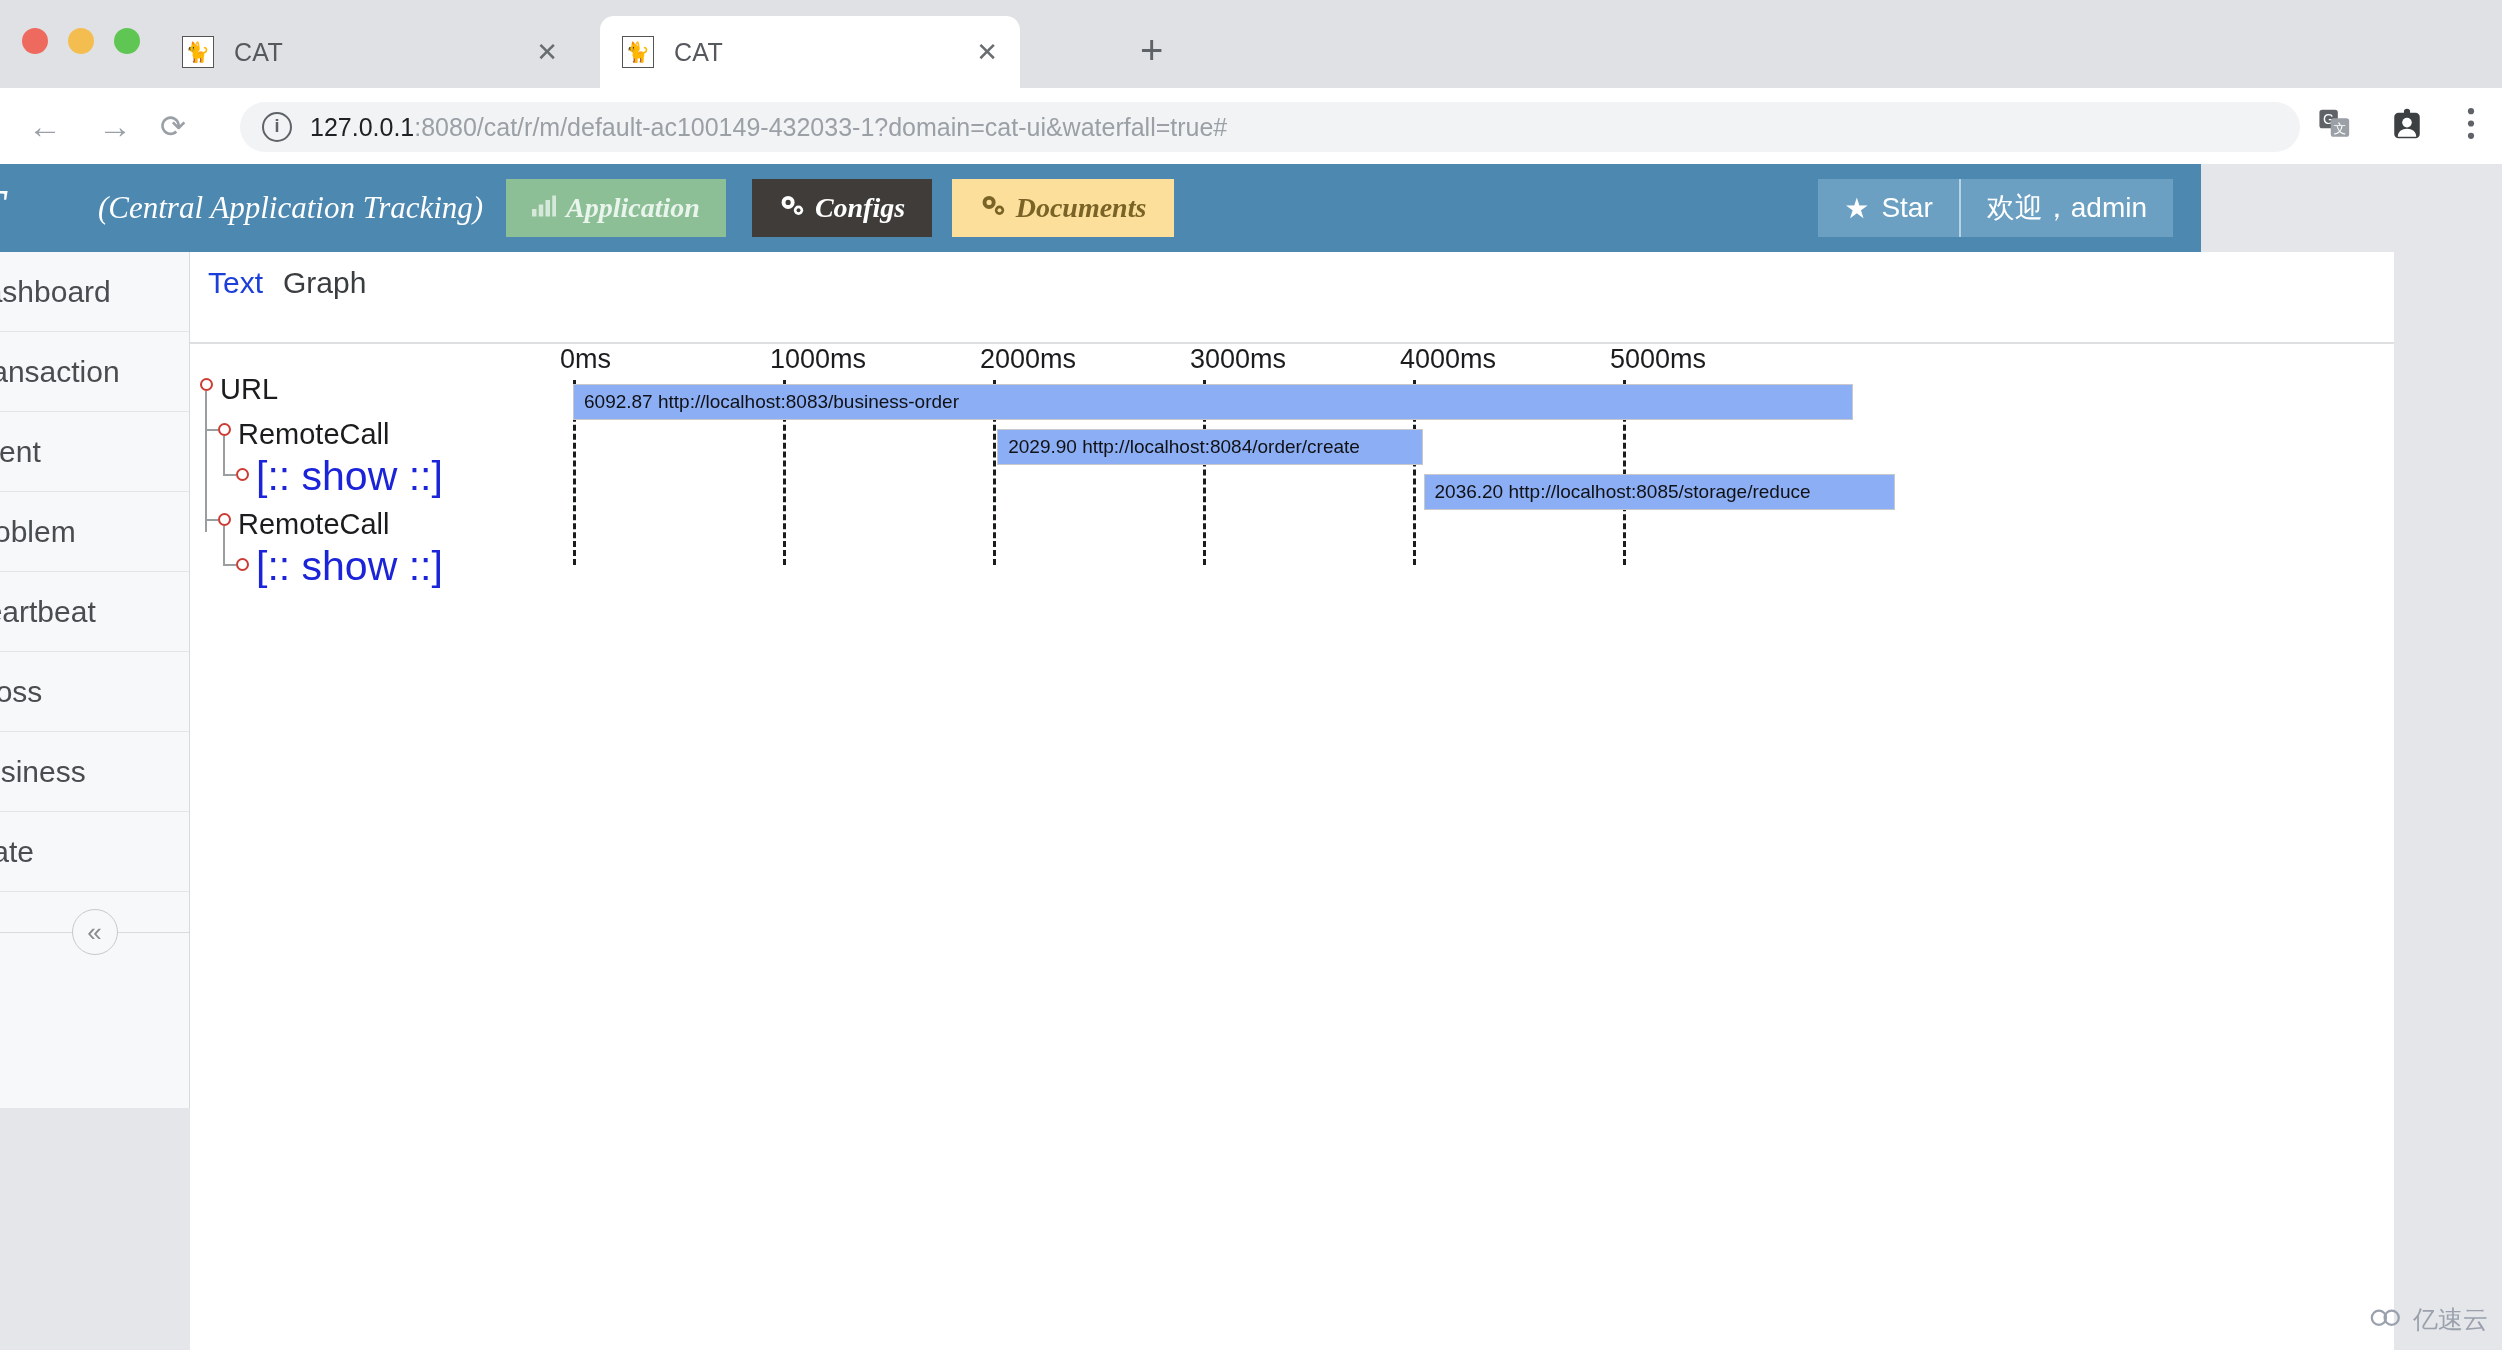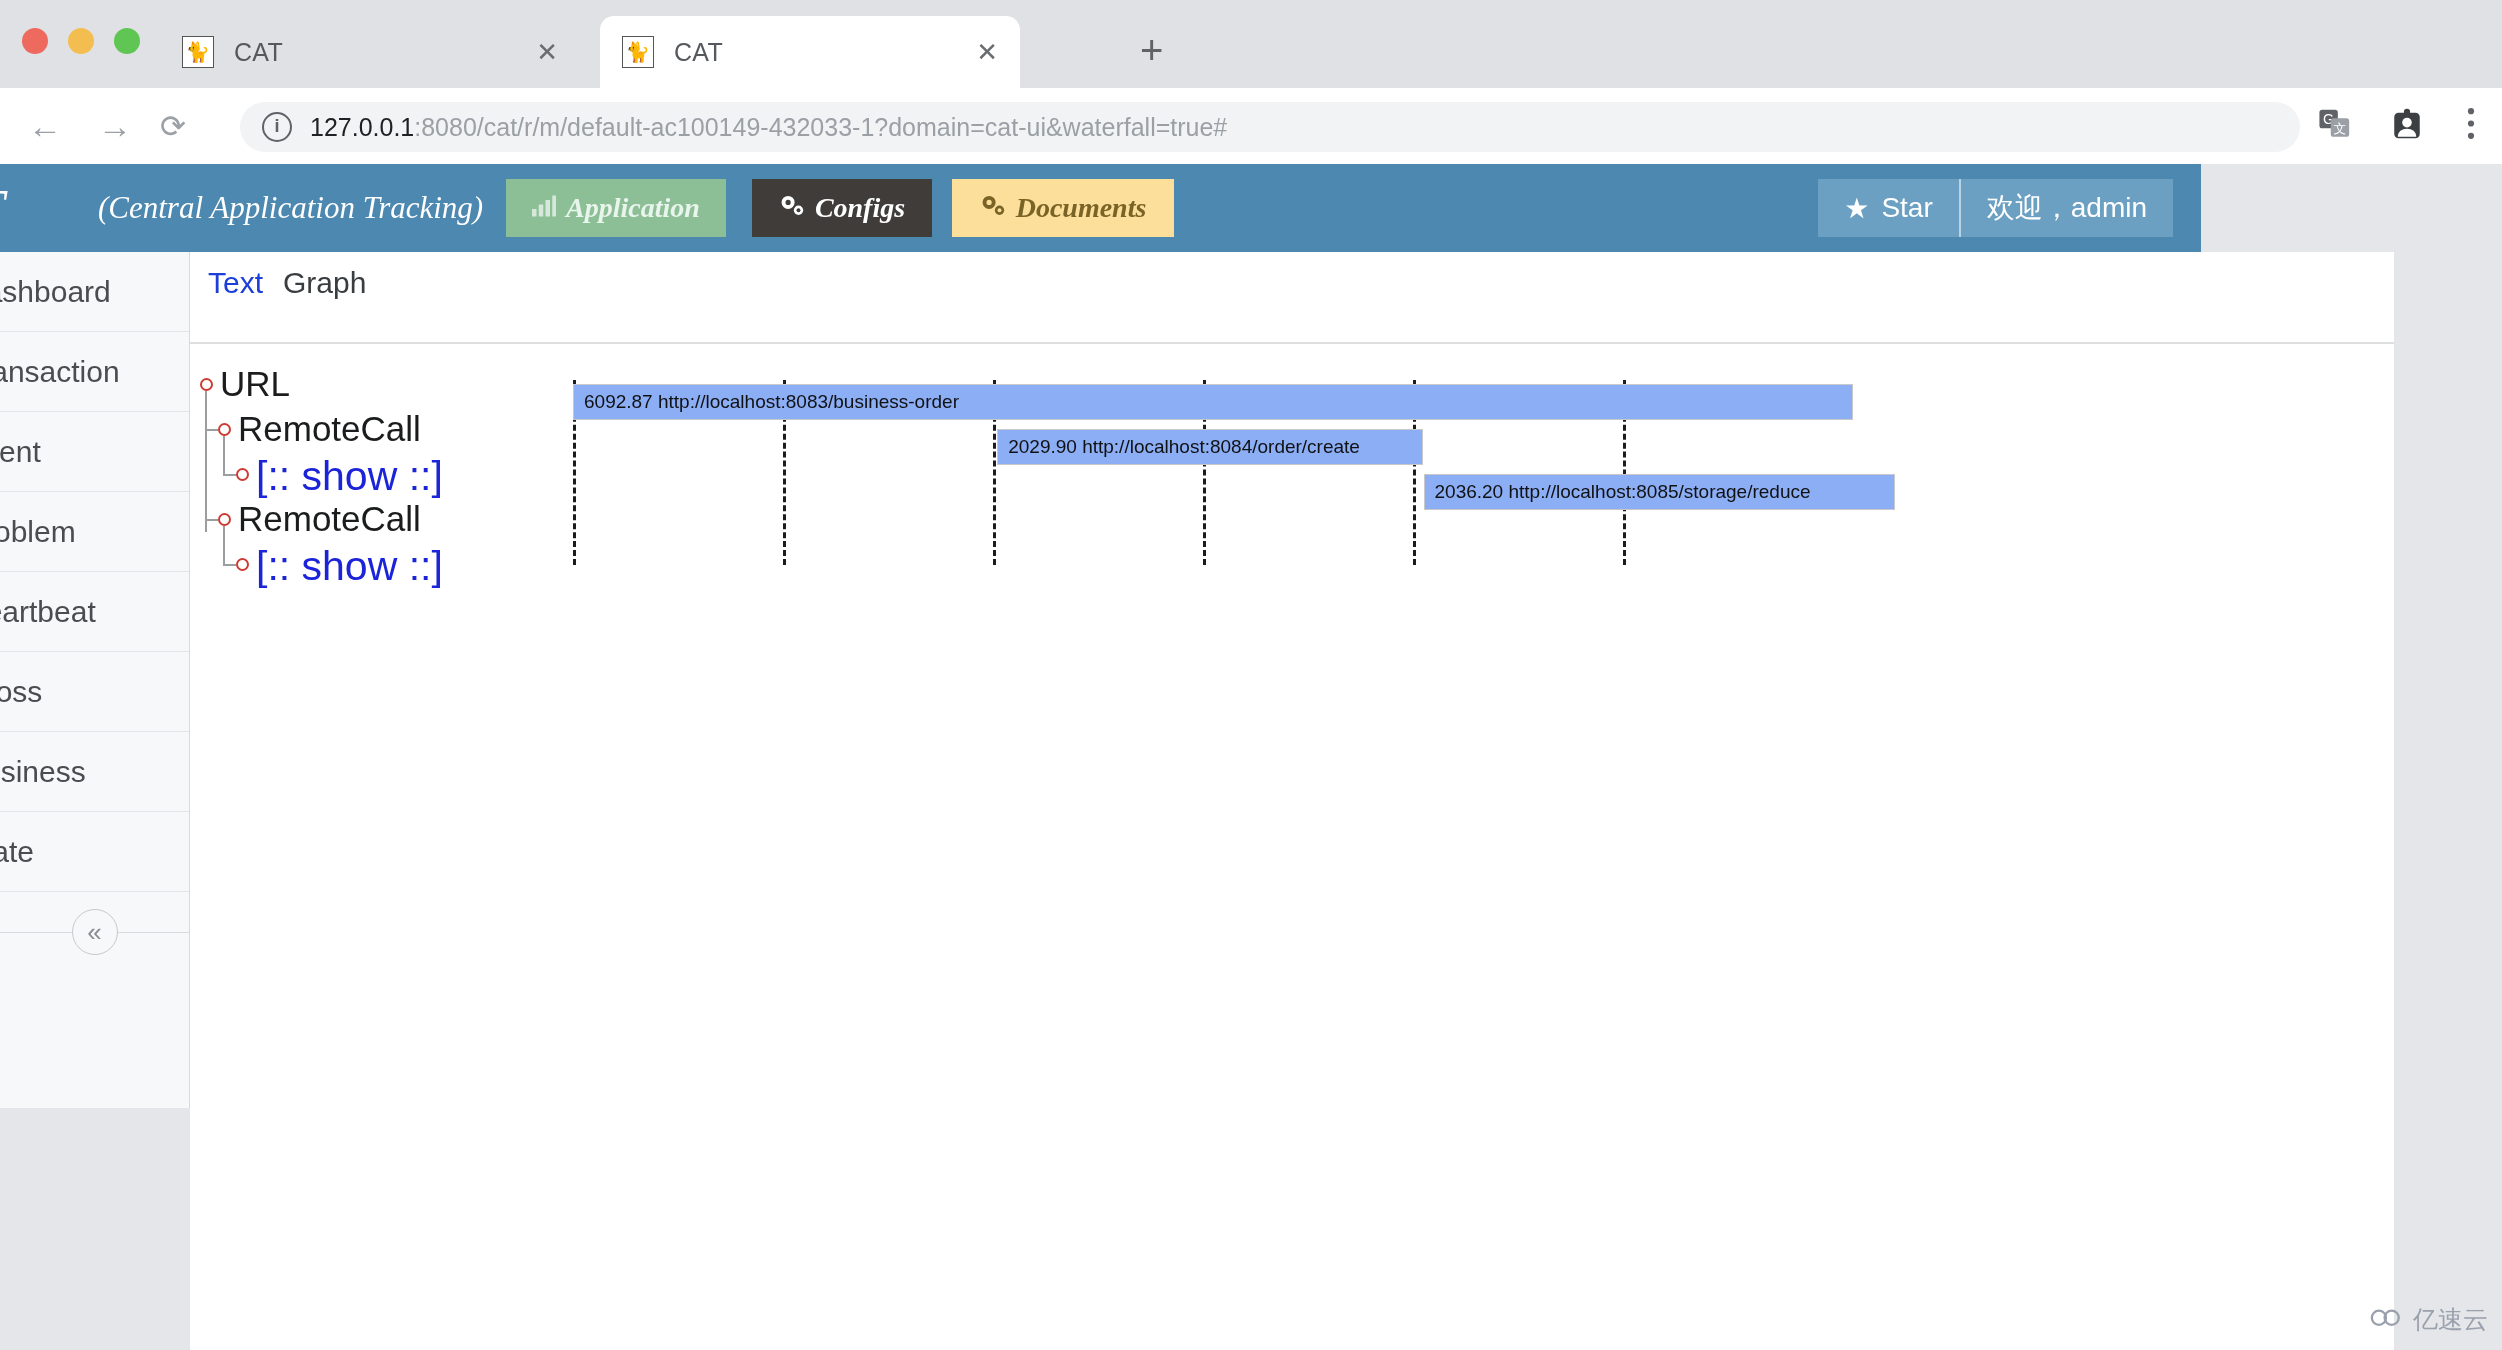--- a/index.html
+++ b/index.html
@@ -104,21 +104,21 @@
   .ctab.idle{color:#3a3d40;}
 
   .wf{position:absolute;left:0;top:90px;width:2204px;height:1008px;border-top:2px solid #dddfe1;}
 
   .tree{position:absolute;left:10px;top:18px;width:360px;}
   .trow{position:relative;height:45px;}
   .tnode{
     position:absolute;width:13px;height:13px;border-radius:50%;border:2.5px solid #cc3c33;background:#fff;
     top:16px;box-sizing:border-box;
   }
-  .tlabel{position:absolute;top:2px;font-size:35px;white-space:nowrap;}
+  .tlabel{position:absolute;top:11px;font-size:29px;white-space:nowrap;}
   .tlabel.dark{color:#1b1c1d;}
   .tlabel.link{color:#1b24d8;font-size:41px;top:1px;}
   .tline{position:absolute;background:#9b9ea1;}
 
   .axis{position:absolute;left:0;top:0;width:2204px;height:36px;}
   .tick{position:absolute;top:0;font-size:27px;color:#1b1c1d;}
   .gridline{position:absolute;top:36px;width:0;border-left:3px dashed #1b1c1d;height:185px;}
 
   .bar{
     position:absolute;height:36px;background:#8caef4;border:1px solid #c9c9cd;box-sizing:border-box;
@@ -277,20 +277,28 @@
         </div>
       </div>
 
     <div class="content">
       <div class="tabs">
         <span class="ctab active">Text</span>
         <span class="ctab idle">Graph</span>
       </div>
 
       <div class="wf">
+        <div class="axis" id="axis">
+            <div class="tick" style="left: 370px;">0ms</div>
+            <div class="tick" style="left: 580px;">1000ms</div>
+            <div class="tick" style="left: 790px;">2000ms</div>
+            <div class="tick" style="left: 1000px;">3000ms</div>
+            <div class="tick" style="left: 1210px;">4000ms</div>
+            <div class="tick" style="left: 1420px;">5000ms</div>
+          </div>
         <div id="grid">
             <div class="gridline" style="left: 383px;"></div>
             <div class="gridline" style="left: 593px;"></div>
             <div class="gridline" style="left: 803px;"></div>
             <div class="gridline" style="left: 1013px;"></div>
             <div class="gridline" style="left: 1223px;"></div>
             <div class="gridline" style="left: 1433px;"></div>
           </div>
         <div class="tree" id="tree">
             <div class="trow">

